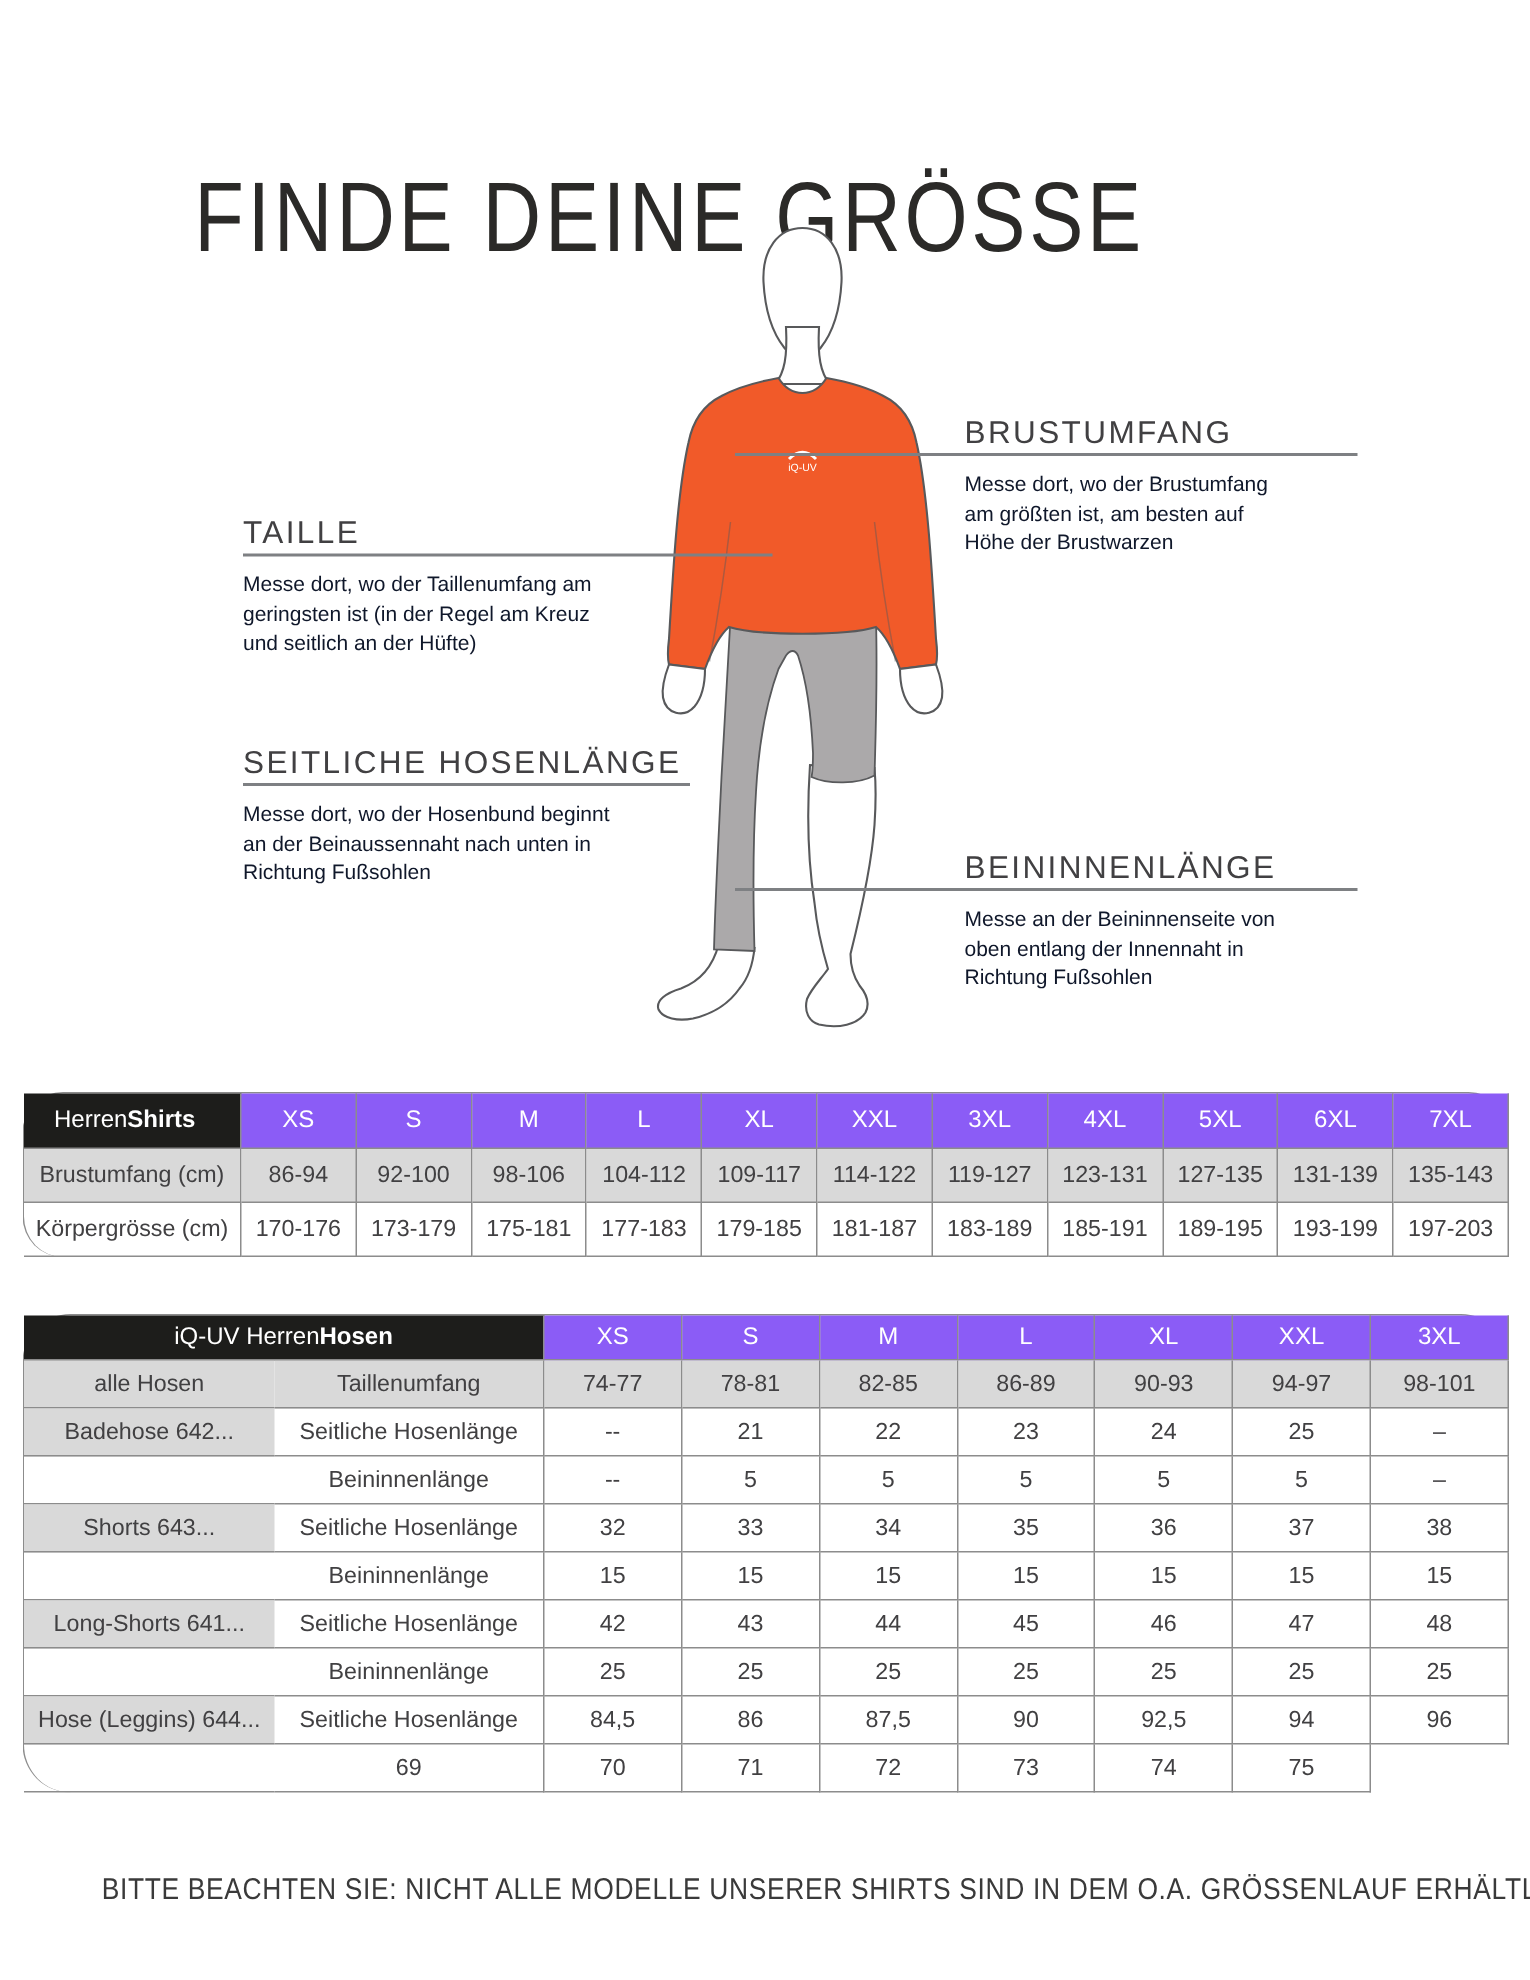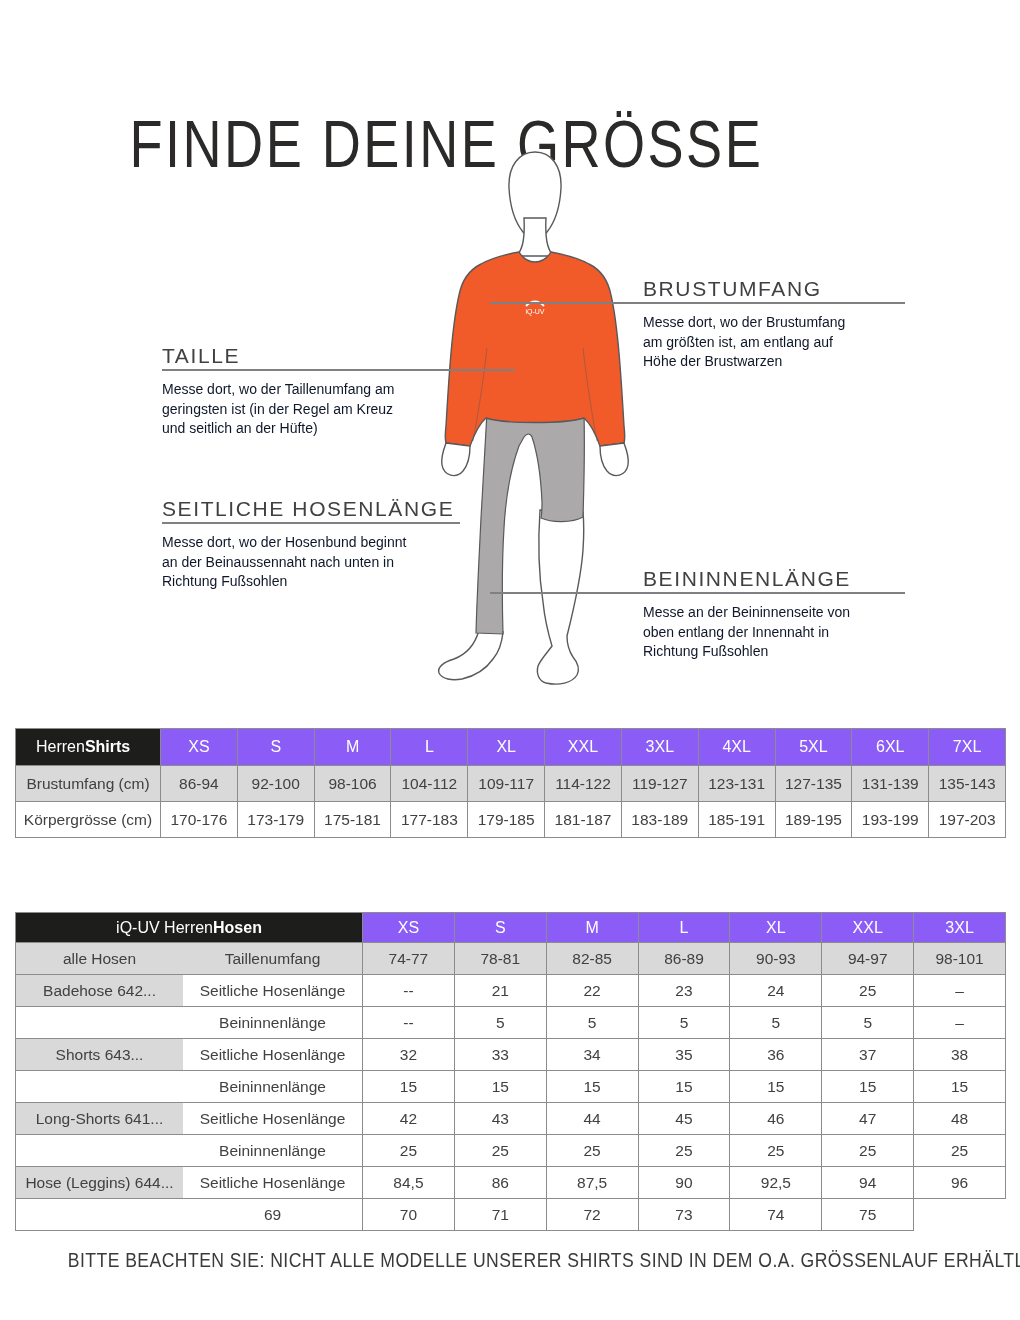--- a/index.html
+++ b/index.html
@@ -28,22 +28,22 @@
   .anno-brustumfang .anno-line{left:-153px;width:415px;}
   .anno-seitliche{left:162px;top:497px;}
   .anno-seitliche .anno-line{left:0;width:298px;}
   .anno-beininnen{left:643px;top:567px;}
   .anno-beininnen .anno-line{left:-153px;width:415px;}
   
   .sizing-table{
     position:absolute;left:15px;width:990px;display:grid;background:#fff;
     border-top:1.5px solid #8C8C8C;border-left:1.5px solid #8C8C8C;z-index:2;
   }
-  #shirts-table{top:728px;grid-template-columns:145px repeat(11,1fr);grid-auto-rows:0;grid-template-rows:37px 36px 36px;}
-  #hosen-table{top:912px;grid-template-columns:167px 180px repeat(7,1fr);grid-template-rows:30px repeat(9,32px);}
+  #shirts-table{top:728px;grid-template-columns:145px repeat(11,1fr);grid-auto-rows:0;grid-template-rows:37px 36px 36px;border-radius:27px;}
+  #hosen-table{top:876px;grid-template-columns:167px 180px repeat(7,1fr);grid-template-rows:30px repeat(9,32px);border-radius:32px;}
   .cell{
     border-right:1px solid #8C8C8C;border-bottom:1px solid #8C8C8C;
     display:flex;align-items:center;justify-content:center;
     font-size:15.5px;color:#414042;white-space:nowrap;overflow:hidden;
   }
   .cell-title{background:#1D1D1B;color:#ffffff;font-size:16px;}
   .cell-title .bold{font-weight:bold;}
   .cell-title-left{justify-content:flex-start;padding-left:20px;}
   .cell-title-span2{grid-column:1 / span 2;}
   .cell-size{background:#8b5cf6;color:#ffffff;font-size:16px;}
@@ -97,21 +97,21 @@
     <div>geringsten ist (in der Regel am Kreuz</div>
     <div>und seitlich an der Hüfte)</div>
   </div>
 </div>
 
 <div class="anno anno-brustumfang">
   <h3 class="anno-heading">BRUSTUMFANG</h3>
   <div class="anno-line"></div>
   <div class="anno-body">
     <div>Messe dort, wo der Brustumfang</div>
-    <div>am größten ist, am entlang  auf</div>
+    <div>am größten ist, am besten  auf</div>
     <div>Höhe der Brustwarzen</div>
   </div>
 </div>
 
 <div class="anno anno-seitliche">
   <h3 class="anno-heading">SEITLICHE HOSENLÄNGE</h3>
   <div class="anno-line"></div>
   <div class="anno-body">
     <div>Messe dort, wo der Hosenbund beginnt</div>
     <div>an der Beinaussennaht nach unten in</div>

